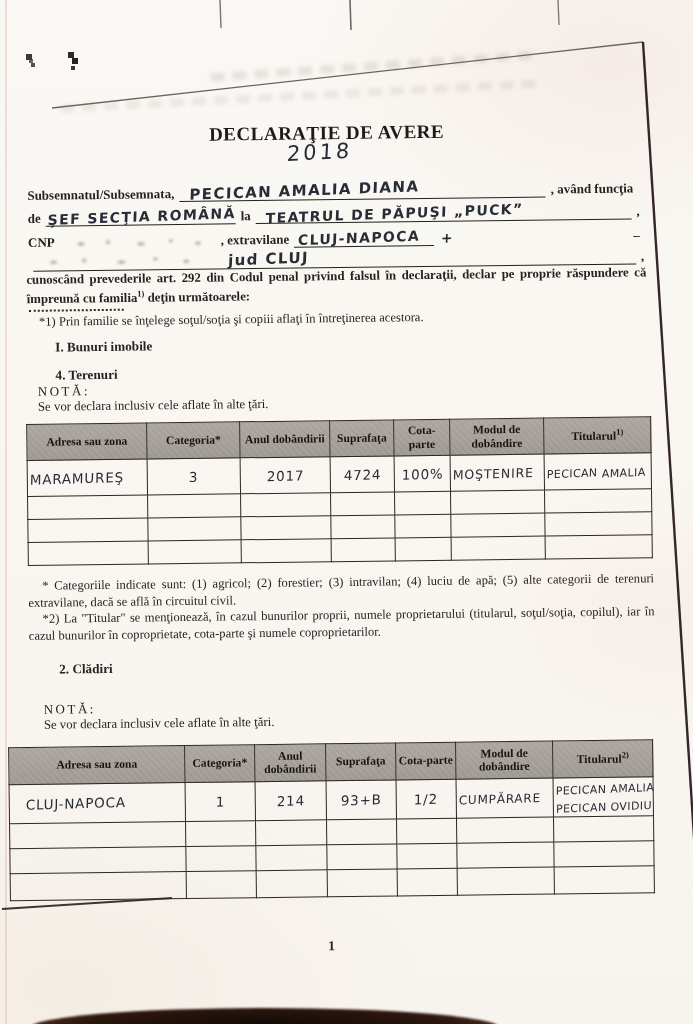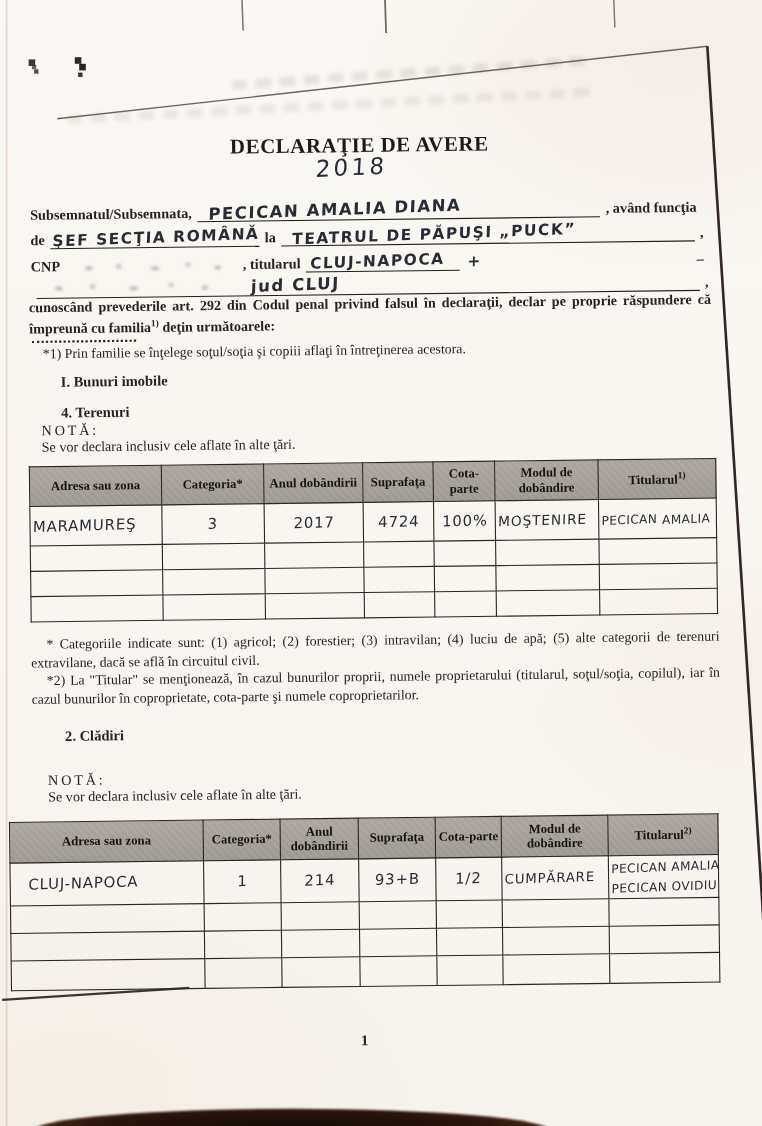--- a/index.html
+++ b/index.html
@@ -94,21 +94,21 @@
       <span class="fix">la</span>
       <span class="blank">
         <span class="hw">TEATRUL DE PĂPUŞI „PUCK”</span>
       </span>
       <span class="fix">,</span>
     </div>
 
     <div class="line" style="left:30px;top:229px;width:612px;">
       <span class="fix">CNP</span>
       <span class="smudge" style="width:150px;margin:0 8px;"></span>
-      <span class="fix">, titularul</span>
+      <span class="fix">, extravilane</span>
       <span class="blank fix" style="width:140px;">
         <span class="hw" style="left:4px;">CLUJ-NAPOCA</span>
       </span>
       <span class="hw" style="margin-left:2px;">+</span>
       <span style="flex-grow:1;"></span>
       <span class="fix">–</span>
     </div>
 
     <div class="line" style="left:30px;top:250px;width:616px;">
       <span class="blank">

